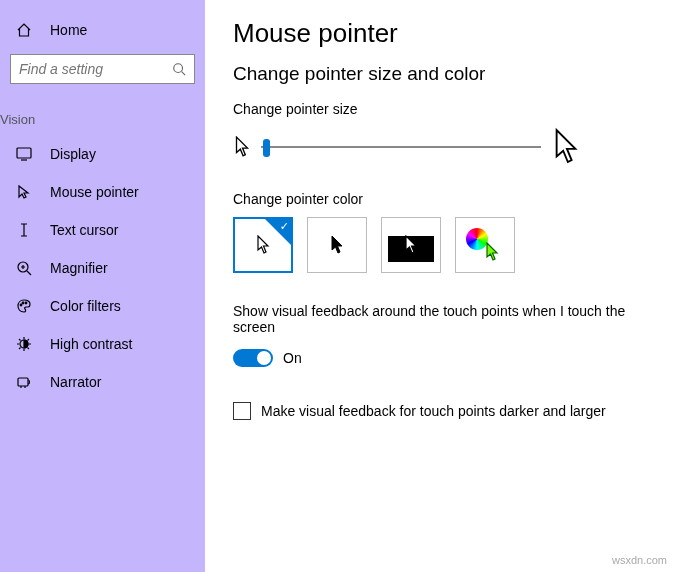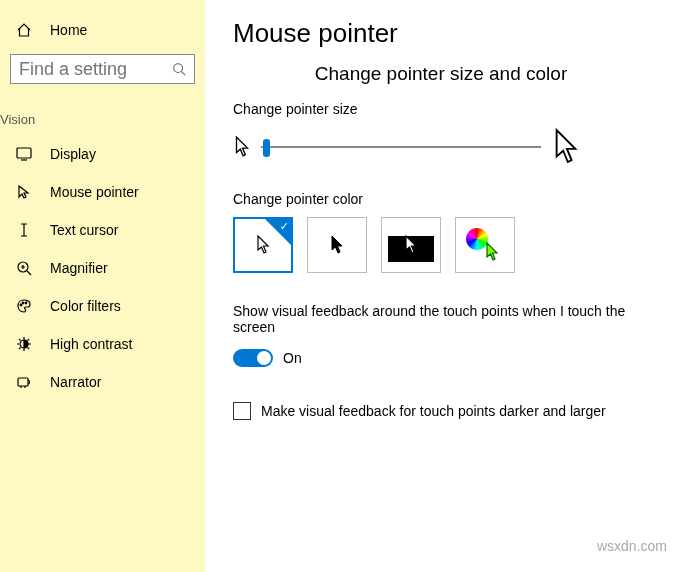--- a/index.html
+++ b/index.html
@@ -1,51 +1,51 @@
 <!DOCTYPE html>
 <html><head>
 <meta charset="utf-8">
 <style>
   * { box-sizing: border-box; margin: 0; padding: 0; font-family: "Segoe UI", sans-serif; }
   body { width: 677px; height: 572px; display: flex; background: #fff; color: #000; font-size: 14px; overflow: hidden; }
-  .sidebar { width: 205px; background: #fef9c3; padding-top: 14px; display: flex; flex-direction: column; }
+  .sidebar { width: 205px; background: #c4b5fd; padding-top: 14px; display: flex; flex-direction: column; }
   .home-row { display: flex; align-items: center; padding: 8px 16px; gap: 18px; }
   .home-row .icon { width: 16px; height: 16px; }
   .search-wrap { padding: 8px 10px 14px 10px; }
   .search { display: flex; align-items: center; border: 1px solid #888; background: #fff; height: 30px; padding: 0 8px; justify-content: space-between; }
-  .search input { border: none; outline: none; font-size: 18px; width: 140px; background: transparent; }
+  .search input { border: none; outline: none; font-size: 14px; width: 140px; background: transparent; font-style: italic; }
   .search .sicon { width: 14px; height: 14px; color: #555; }
   .category { font-weight: 600; padding: 4px 16px 20px 16px; font-size: 15px; }
   .group-label { color: #555; font-size: 13px; padding: 14px 16px 8px 0; }
   .nav-item { display: flex; align-items: center; gap: 18px; padding: 11px 16px; cursor: pointer; }
   .nav-item .icon { width: 16px; height: 16px; color: #000; }
   .main { flex: 1; padding: 18px 28px; overflow: hidden; position: relative; background: #fff; }
   h1 { font-weight: 400; font-size: 26px; margin-bottom: 14px; }
   .desc { color: #555; font-size: 14px; margin-bottom: 34px; }
-  h2 { font-weight: 400; font-size: 19px; margin-bottom: 16px; text-align: center; }
+  h2 { font-weight: 400; font-size: 19px; margin-bottom: 16px; }
   .label { font-size: 14px; margin-bottom: 10px; }
   .slider-row { display: flex; align-items: center; gap: 10px; margin-bottom: 24px; }
   .cursor-small svg, .cursor-large svg { display: block; }
   .slider { position: relative; width: 280px; height: 20px; }
   .track { position: absolute; top: 9px; left: 0; right: 0; height: 2px; background: #888; }
   .thumb { position: absolute; left: 2px; top: 2px; width: 7px; height: 18px; background: #0078d4; border-radius: 3px; }
   .color-row { display: flex; gap: 14px; margin-bottom: 30px; }
   .swatch { width: 60px; height: 56px; border: 1px solid #bbb; display: flex; align-items: center; justify-content: center; position: relative; cursor: pointer; background: #fff; }
   .swatch.selected { border: 2px solid #0078d4; }
   .swatch .check { position: absolute; top: 0; right: 0; width: 0; height: 0; border-top: 26px solid #0078d4; border-left: 26px solid transparent; }
   .swatch .check::after { content: "✓"; position: absolute; top: -25px; right: 2px; color: #fff; font-size: 11px; }
   .swatch.blackbg .inner-bg { position: absolute; left: 6px; right: 6px; top: 18px; height: 26px; background: #000; }
   .swatch.blackbg svg { position: relative; z-index: 1; }
   .swatch.color-wheel .wheel { width: 22px; height: 22px; border-radius: 50%; background: conic-gradient(red, yellow, lime, cyan, blue, magenta, red); position: absolute; left: 10px; top: 10px; }
   .toggle-row { display: flex; align-items: center; gap: 10px; margin: 14px 0 35px 0; }
   .toggle { width: 40px; height: 18px; border-radius: 9px; background: #0078d4; position: relative; cursor: pointer; }
   .toggle .knob { position: absolute; right: 2px; top: 2px; width: 14px; height: 14px; background: #fff; border-radius: 50%; }
   .check-row { display: flex; align-items: center; gap: 10px; }
   .checkbox { width: 18px; height: 18px; border: 1.5px solid #333; background: #fff; cursor: pointer; }
-  .watermark { position: absolute; bottom: 18px; right: 10px; color: #aaa; font-size: 14px; }
+  .watermark { position: absolute; bottom: 6px; right: 10px; color: #aaa; font-size: 11px; }
 </style>
 </head>
 <body>
 
 <div class="sidebar">
   <div class="home-row">
     <span class="icon">
       <svg viewBox="0 0 16 16" width="16" height="16" fill="none" stroke="#000" stroke-width="1.2">
           <path d="M2 8 L8 2 L14 8 M3.5 7 V14 H12.5 V7"></path>
         </svg>

